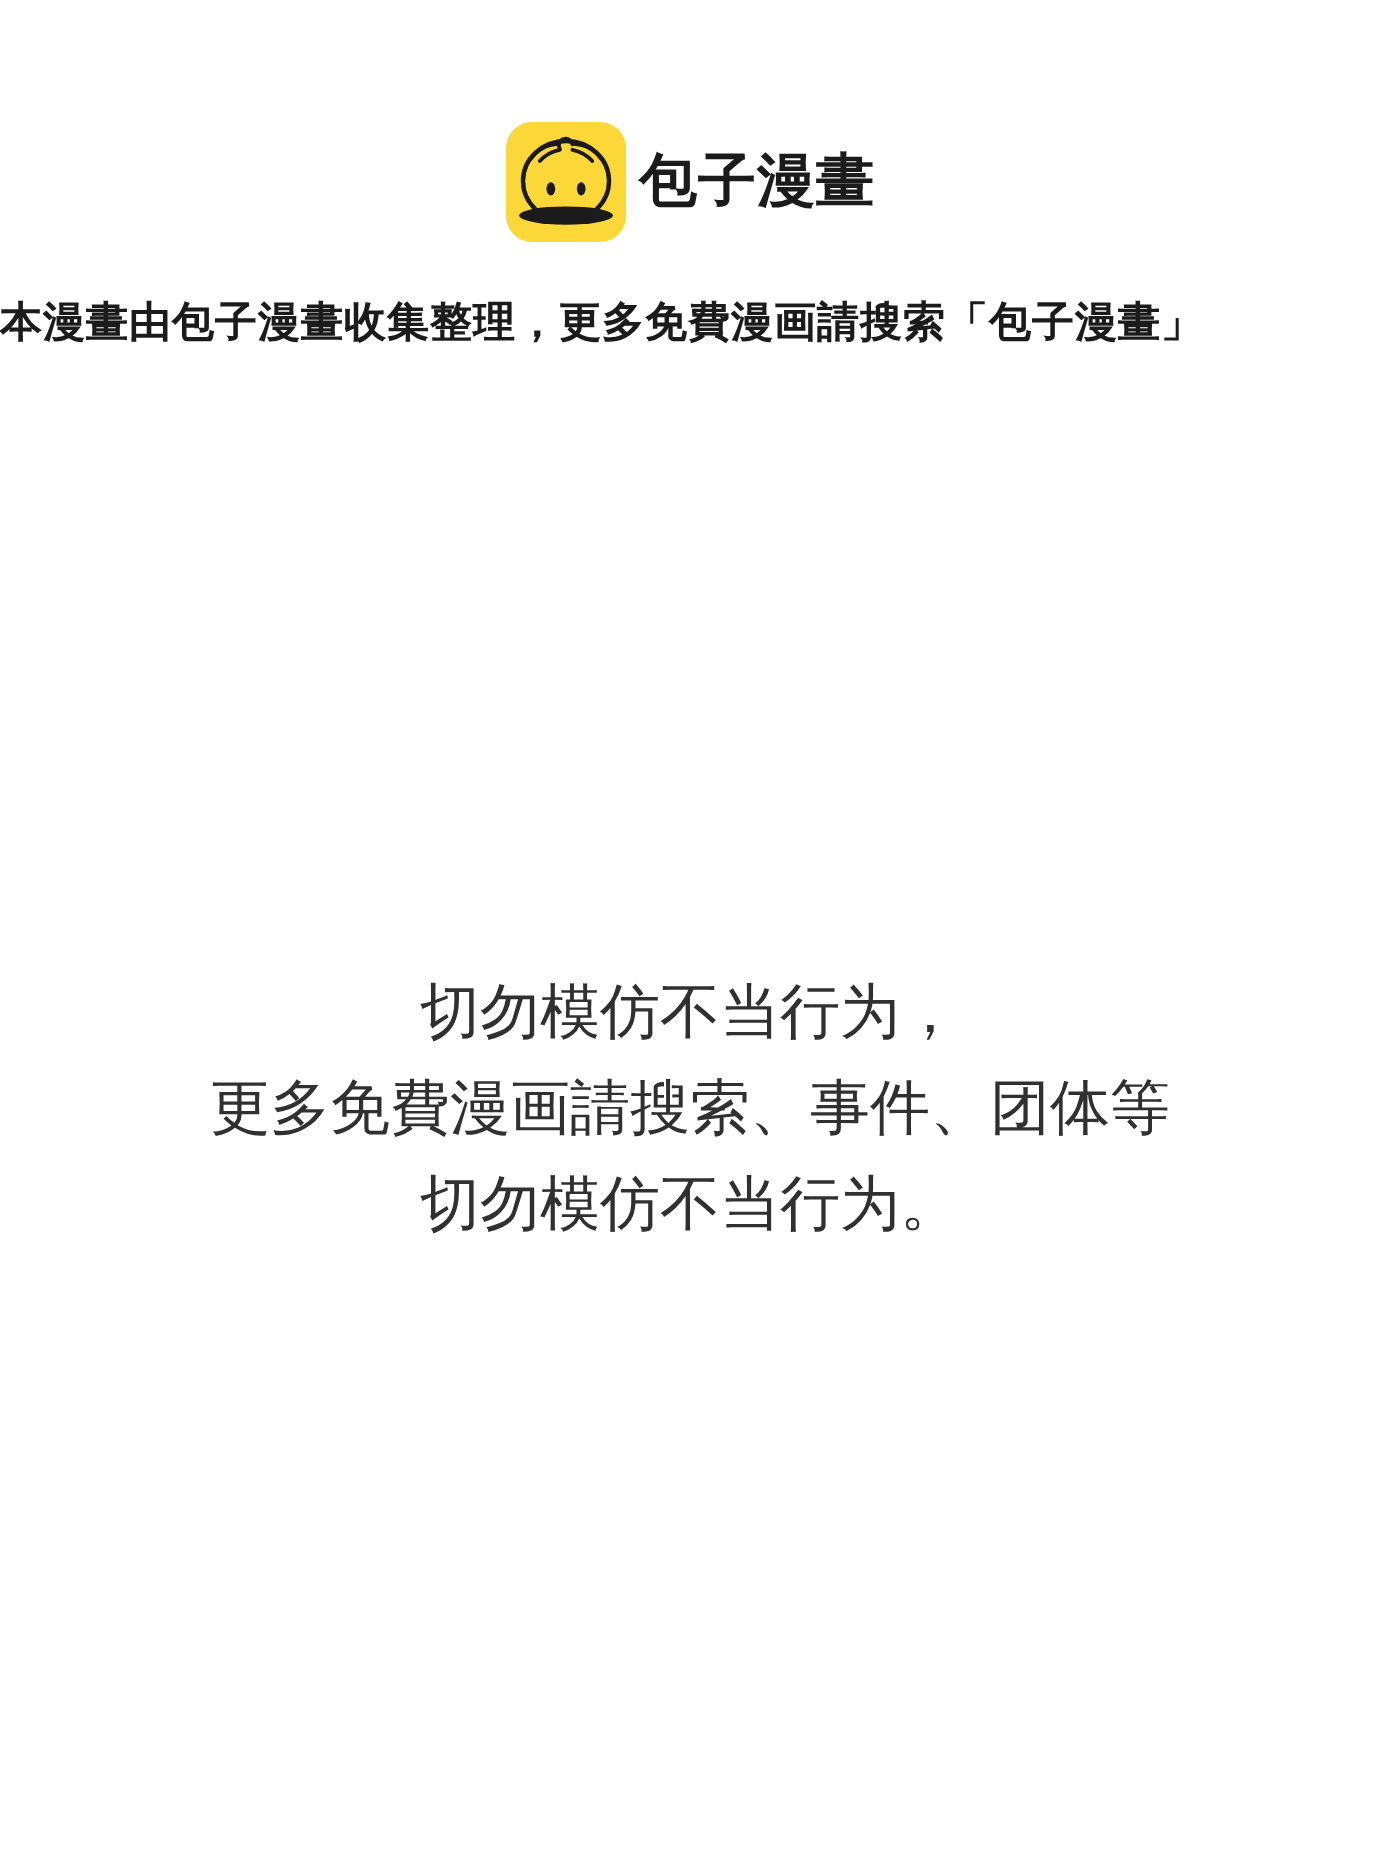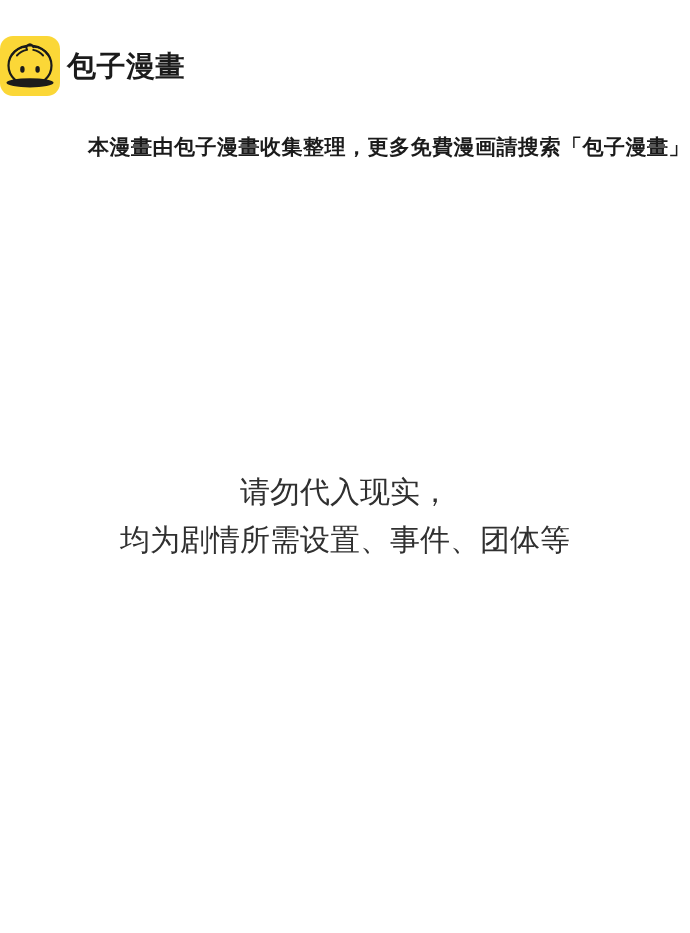--- a/index.html
+++ b/index.html
@@ -9,43 +9,43 @@
   }
   .page {
     position: relative;
     width: 690px;
     height: 933px;
     background: #ffffff;
     overflow: hidden;
     font-family: "Liberation Sans", sans-serif;
   }
   .brand-header {
-    padding-top: 36px;
+    padding-top: 61px;
     display: flex;
-    justify-content: flex-start;
+    justify-content: center;
     align-items: center;
     gap: 7px;
   }
   .logo {
     width: 60px;
     height: 60px;
     display: block;
     flex: 0 0 auto;
   }
   .brand-title {
     font-size: 29px;
     font-weight: 800;
     color: #1b1b1b;
     letter-spacing: 0.5px;
     line-height: 1;
     white-space: nowrap;
   }
   .tagline {
-    margin-top: 40px;
-    text-align: right;
+    margin-top: 30px;
+    text-align: left;
     font-size: 21px;
     font-weight: 700;
     color: #1b1b1b;
     line-height: 22px;
     letter-spacing: 0.5px;
     white-space: nowrap;
   }
   .disclaimer {
     margin-top: 310px;
     text-align: center;
@@ -77,17 +77,18 @@
       </g>
       <ellipse cx="22.4" cy="33.4" rx="2.2" ry="3.3" fill="#1b1b1b"></ellipse>
       <ellipse cx="37.6" cy="33.4" rx="2.2" ry="3.3" fill="#1b1b1b"></ellipse>
     </svg>
     <div class="brand-title">包子漫畫</div>
   </div>
 
   <div class="tagline">本漫畫由包子漫畫收集整理，更多免費漫画請搜索「包子漫畫」</div>
 
   <div class="disclaimer">
-    <div>请勿代入现实，</div>
-    <div>均为剧情所需设置、事件、团体等</div>
+    <div>切勿模仿不当行为，</div>
+    <div>更多免費漫画請搜索、事件、团体等</div>
+    <div>切勿模仿不当行为。</div>
   </div>
 
 </div>
 
 </body></html>

